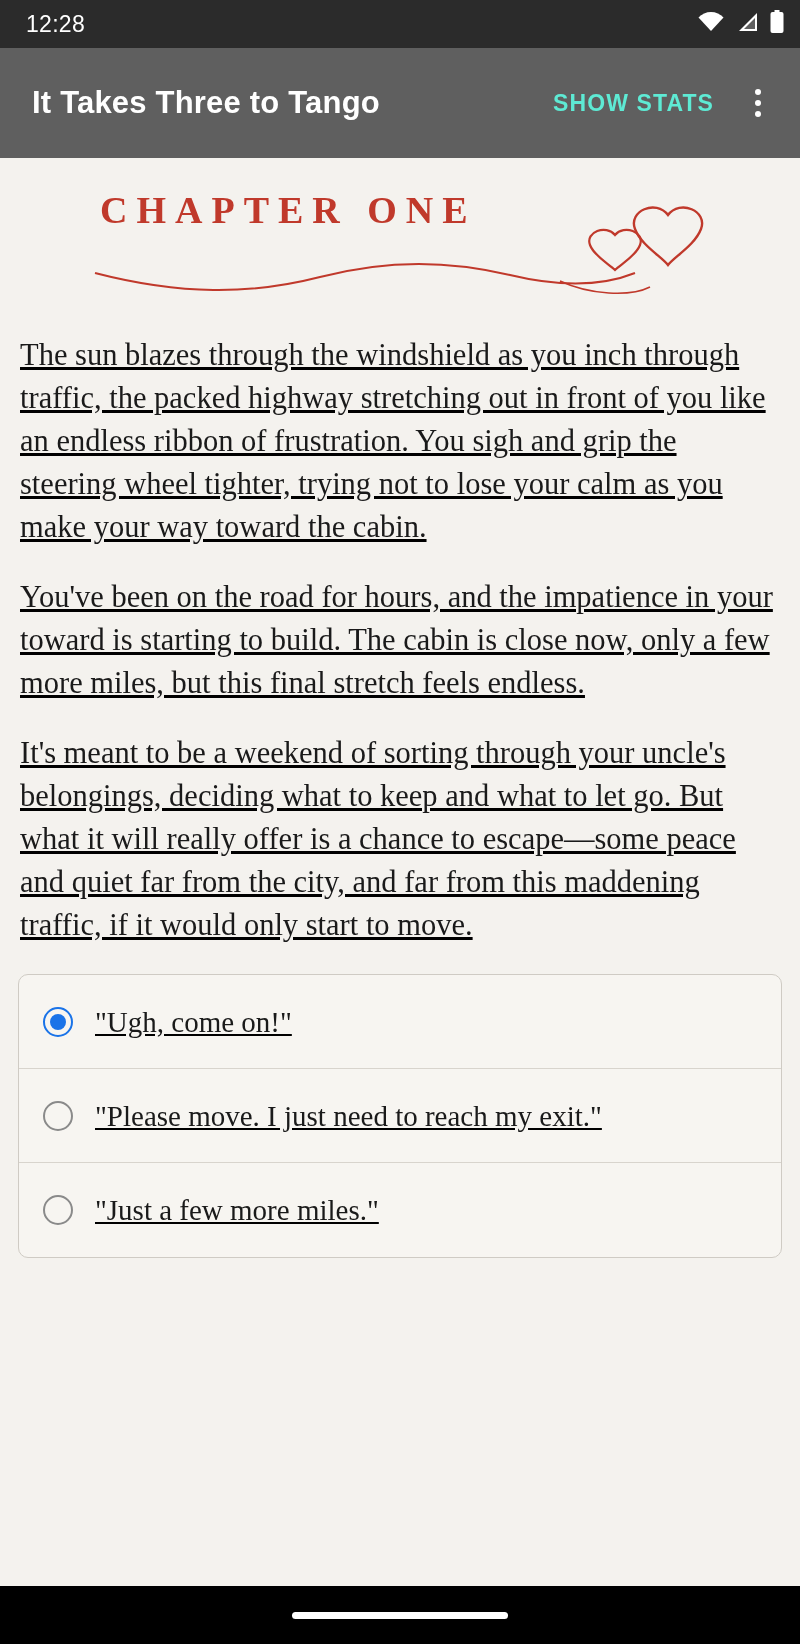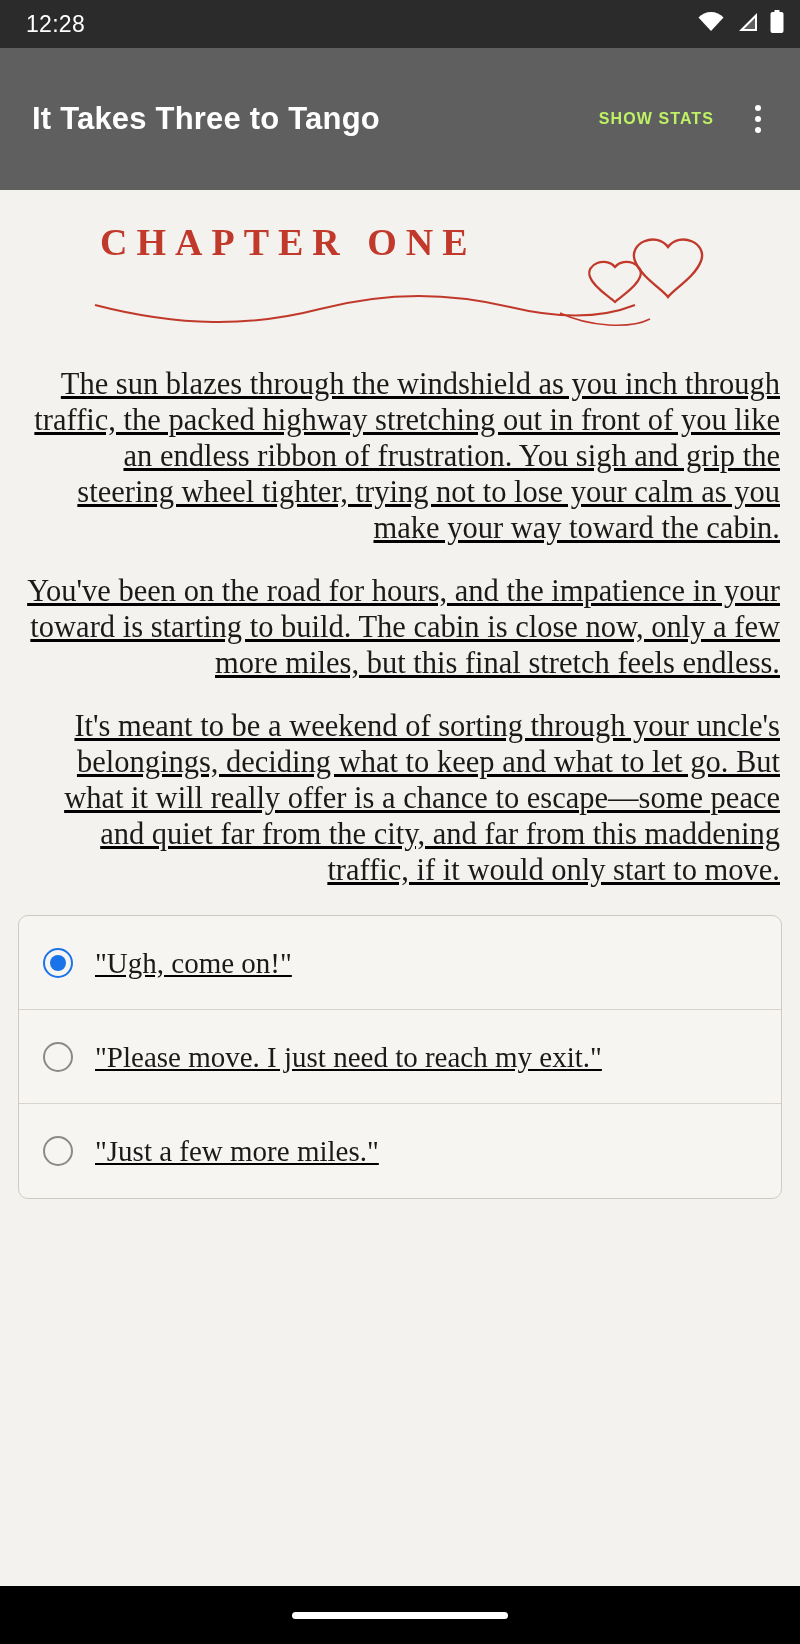--- a/index.html
+++ b/index.html
@@ -39,39 +39,39 @@
     display: flex;
     align-items: center;
     gap: 11px;
   }
   .icon-wifi { display:block; }
   .icon-signal { display:block; }
   .icon-battery { display:block; }
 
   
   .app-bar {
-    height: 142px;
+    height: 110px;
     background: #5f5f5f;
     display: flex;
     align-items: center;
     padding: 0 14px 0 32px;
     flex: 0 0 auto;
   }
   .app-title {
     color: #ffffff;
     font-size: 31px;
     font-weight: bold;
     letter-spacing: 0.2px;
     flex: 1 1 auto;
     white-space: nowrap;
     overflow: hidden;
   }
   .app-action {
-    color: #bef264;
-    font-size: 16px;
+    color: #5eead4;
+    font-size: 23px;
     font-weight: bold;
     letter-spacing: 1.1px;
     padding: 10px 12px;
     white-space: nowrap;
   }
   .overflow-btn {
     width: 56px;
     height: 56px;
     display: flex;
     flex-direction: column;
@@ -103,25 +103,24 @@
     display: flex;
     align-items: center;
     justify-content: center;
     margin-top: 4px;
   }
   .chapter-banner svg { display: block; }
 
   .story-p {
     font-family: "Liberation Serif", serif;
     font-size: 30.5px;
-    line-height: 36px;
+    line-height: 43px;
     color: #1a1a1a;
     margin: 0 0 27px 0;
     padding: 0 2px;
-    text-align: right;
   }
   .story-p:first-of-type { margin-top: 2px; }
 
   
   .choice-group {
     border: 1px solid #cfcbc4;
     border-radius: 10px;
     overflow: hidden;
     background: #f7f5f1;
     margin-top: 6px;

